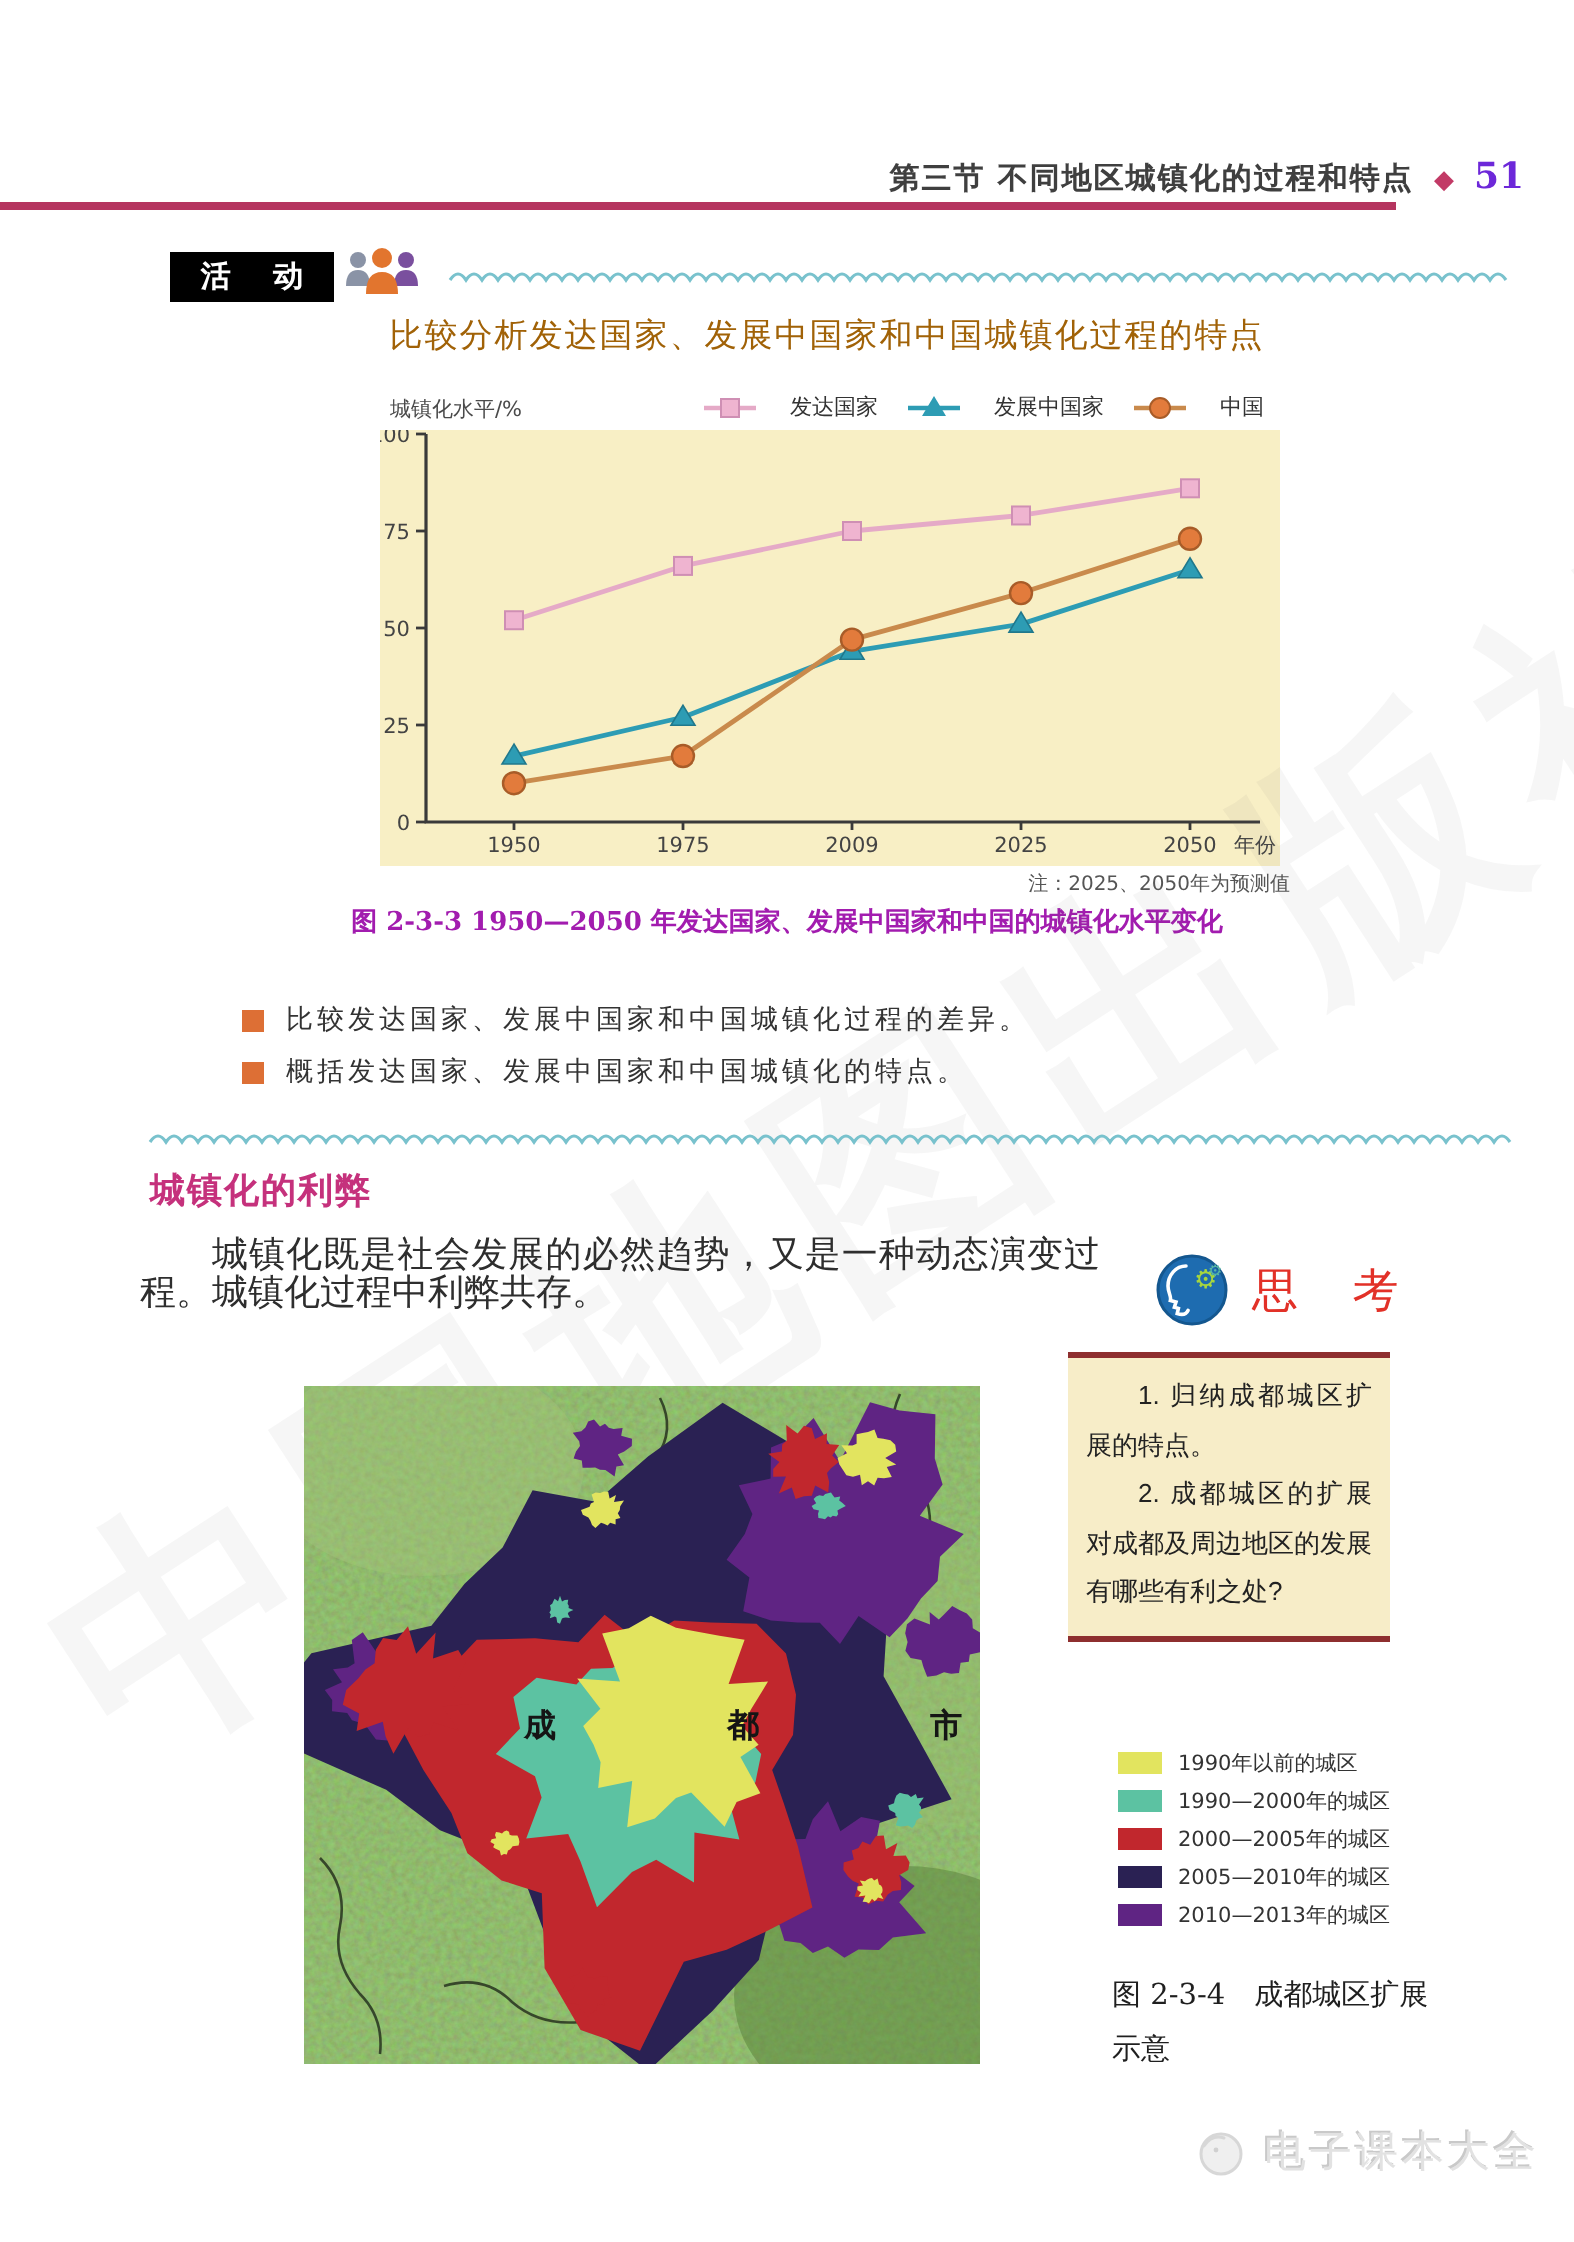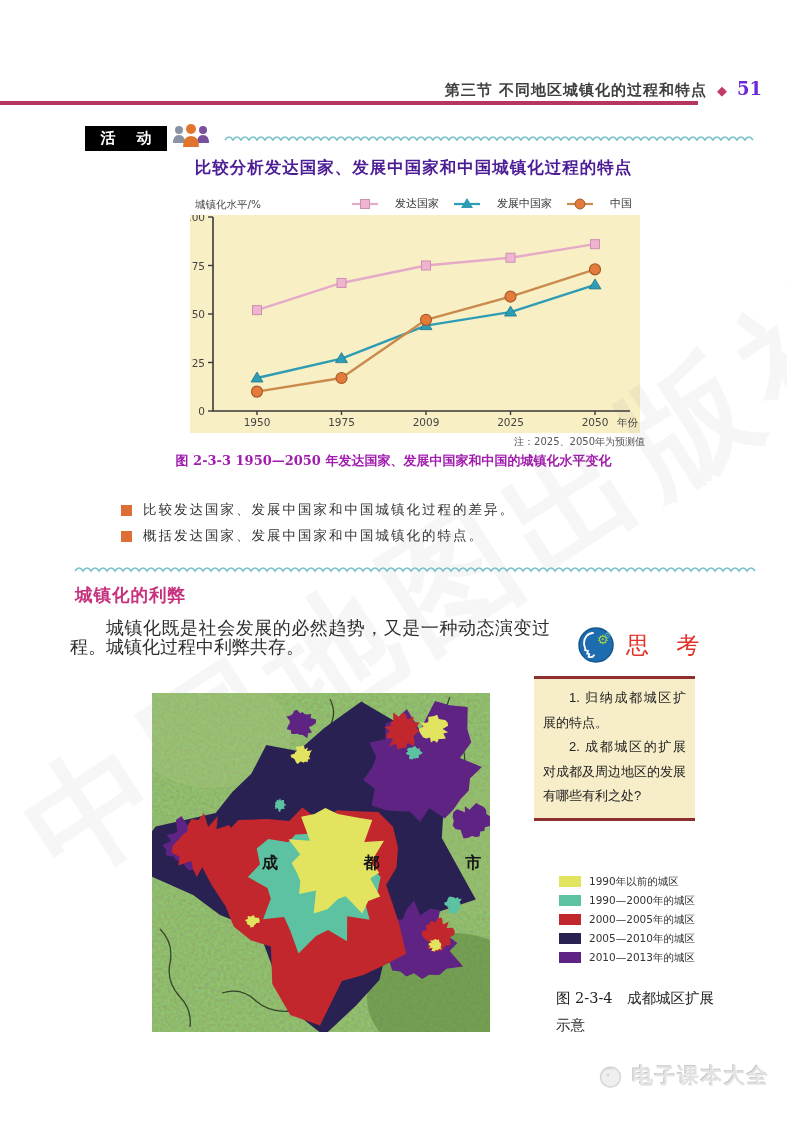--- a/index.html
+++ b/index.html
@@ -11,21 +11,21 @@
   .hdr-diamond{font-size:13px;color:#c23a66;}
   .hdr-num{font-size:18px;font-weight:bold;font-family:"DejaVu Serif","Liberation Serif",serif;color:#6d28d9;}
   .hdr-rule{position:absolute;left:0;top:101px;width:698px;height:4px;}
   
   .act-badge{position:absolute;left:85px;top:126px;width:82px;height:25px;display:flex;
              align-items:center;justify-content:center;color:#fff;font-weight:bold;
              font-size:15px;letter-spacing:8px;padding-left:8px;box-sizing:border-box;}
   .act-people{position:absolute;left:171px;top:121px;}
   .wave{position:absolute;}
   .act-title{position:absolute;left:40px;right:0;top:157px;text-align:center;
-             font-size:16.5px;font-weight:bold;color:#4c1d95;letter-spacing:1px;}
+             font-size:16.5px;font-weight:normal;color:#a16207;letter-spacing:1px;}
   
   .chart-panel{position:absolute;left:190px;top:215px;width:450px;height:218px;}
   .chart-ylabel{position:absolute;left:195px;top:198px;font-size:10.5px;color:#4a4a4a;}
   .chart-legend{position:absolute;top:196px;right:155px;display:flex;gap:15px;align-items:center;}
   .chart-legend .li{display:flex;align-items:center;gap:17px;font-size:11px;color:#333;}
   .chart-note{position:absolute;top:435px;right:142px;font-size:10px;color:#555;}
   .caption1{position:absolute;left:0;right:0;top:452px;text-align:center;font-size:13px;
             font-weight:bold;font-family:"DejaVu Serif","Liberation Serif",serif;color:#a21caf;}
   
   .bullets{position:absolute;left:121px;top:501px;}
@@ -52,21 +52,21 @@
   .ml-row{display:flex;align-items:center;height:19px;}
   .ml-swatch{width:22px;height:11px;margin-right:8px;flex:none;}
   .ml-label{font-size:10.5px;color:#333;}
   .caption2{position:absolute;left:556px;top:985px;width:170px;font-size:14.5px;line-height:27px;
             font-weight:normal;font-family:"DejaVu Serif","Liberation Serif",serif;color:#1f1f1f;}
   
   .pub-wm{position:absolute;left:40px;top:760px;width:1100px;font-size:128px;font-weight:bold;
           letter-spacing:14px;color:rgba(110,110,110,0.06);transform:rotate(-33deg);
           transform-origin:0 50%;white-space:nowrap;pointer-events:none;}
   .brand{position:absolute;left:597px;top:1062px;display:flex;align-items:center;gap:8px;}
-  .brand-tx{font-size:21px;font-weight:bold;color:#e2e2e2;
+  .brand-tx{font-size:21px;font-weight:normal;color:#e2e2e2;
             text-shadow:1px 1px 0 #ffffff,-1px -1px 0 #c9c9c9;letter-spacing:2px;}
 </style>
 </head>
 <body>
 
 <div class="hdr-row">
   <span class="hdr-sec">第三节 不同地区城镇化的过程和特点</span>
   <span class="hdr-diamond">◆</span>
   <span class="hdr-num">51</span>
 </div>

